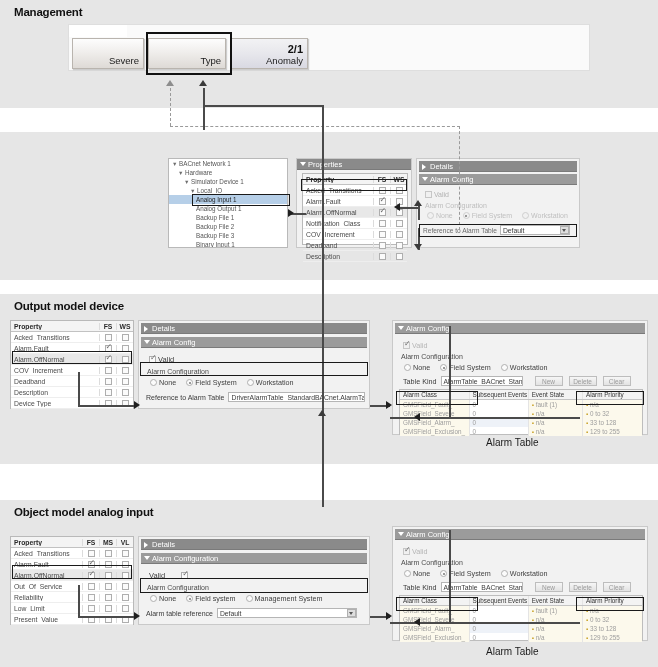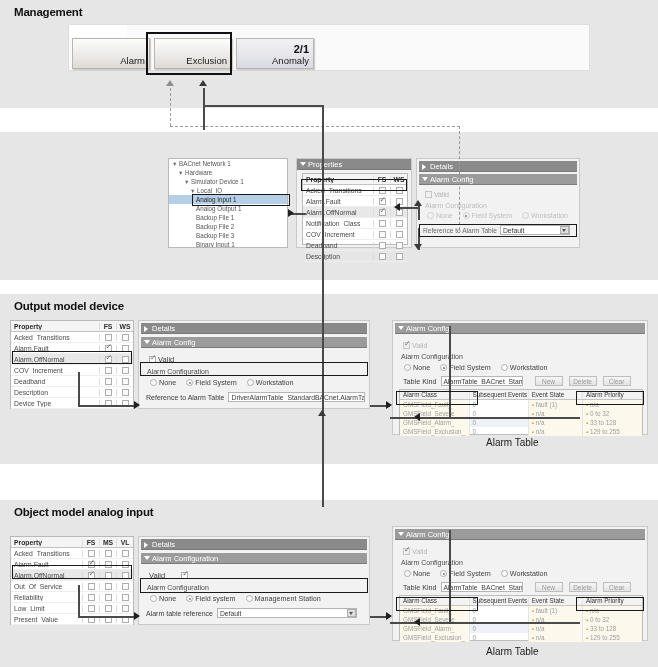--- a/index.html
+++ b/index.html
@@ -133,25 +133,25 @@
 </style>
 </head>
 <body>
 
 <div class="section" id="sec-operating">
   <div class="section-title">Management</div>
   <div class="opbar">
     <div class="opbar-whitechip"></div>
   </div>
   <div class="op-buttons" id="op-buttons">
+      <div class="op-btn w-severe">
+        <div class="op-label">Severe</div>
+      </div>
       <div class="op-btn w-alarm">
-        <div class="op-label">Alarm</div>
-      </div>
-      <div class="op-btn w-exclusion">
-        <div class="op-label">Exclusion</div>
+        <div class="op-label">Type</div>
       </div>
       <div class="op-btn w-anomaly anomaly">
         <div class="op-count">2/1</div>
         <div class="op-label">Anomaly</div>
       </div>
     </div>
   <div class="op-sel"></div>
 </div>
 
 <div class="section" id="sec-project" style="top:132px; height:148px;">
@@ -579,21 +579,21 @@
       <span>Alarm Configuration</span>
     </div>
     <div style="position:absolute; left:10px; top:34px; font-size:7.5px; color:#3f3f3f;">
       <span>Valid</span>
       <span class="chk on" style="margin-left:14px;"></span>
     </div>
     <div style="position:absolute; left:8px; top:47px;" class="fieldset-lbl">Alarm Configuration</div>
     <div id="ai-radios" style="position: absolute; left: 11px; top: 57px; width: 216px; font-size: 7.2px; color: rgb(63, 63, 63); display: flex; gap: 10px;">
         <span style="white-space: nowrap;"><span class="rdo"></span><span> None</span></span>
         <span style="white-space: nowrap;"><span class="rdo on"></span><span> Field system</span></span>
-        <span style="white-space: nowrap;"><span class="rdo"></span><span> Management Station</span></span>
+        <span style="white-space: nowrap;"><span class="rdo"></span><span> Management System</span></span>
       </div>
     <div style="position:absolute; left:7px; top:71px; width:222px; display:flex; align-items:center; gap:4px;">
       <span style="font-size:7px; color:#3a3a3a; white-space:nowrap;">Alarm table reference</span>
       <span class="combo" style="width:140px;">
         <span>Default</span>
         <span class="cbtn"></span>
       </span>
     </div>
   </div>
 

